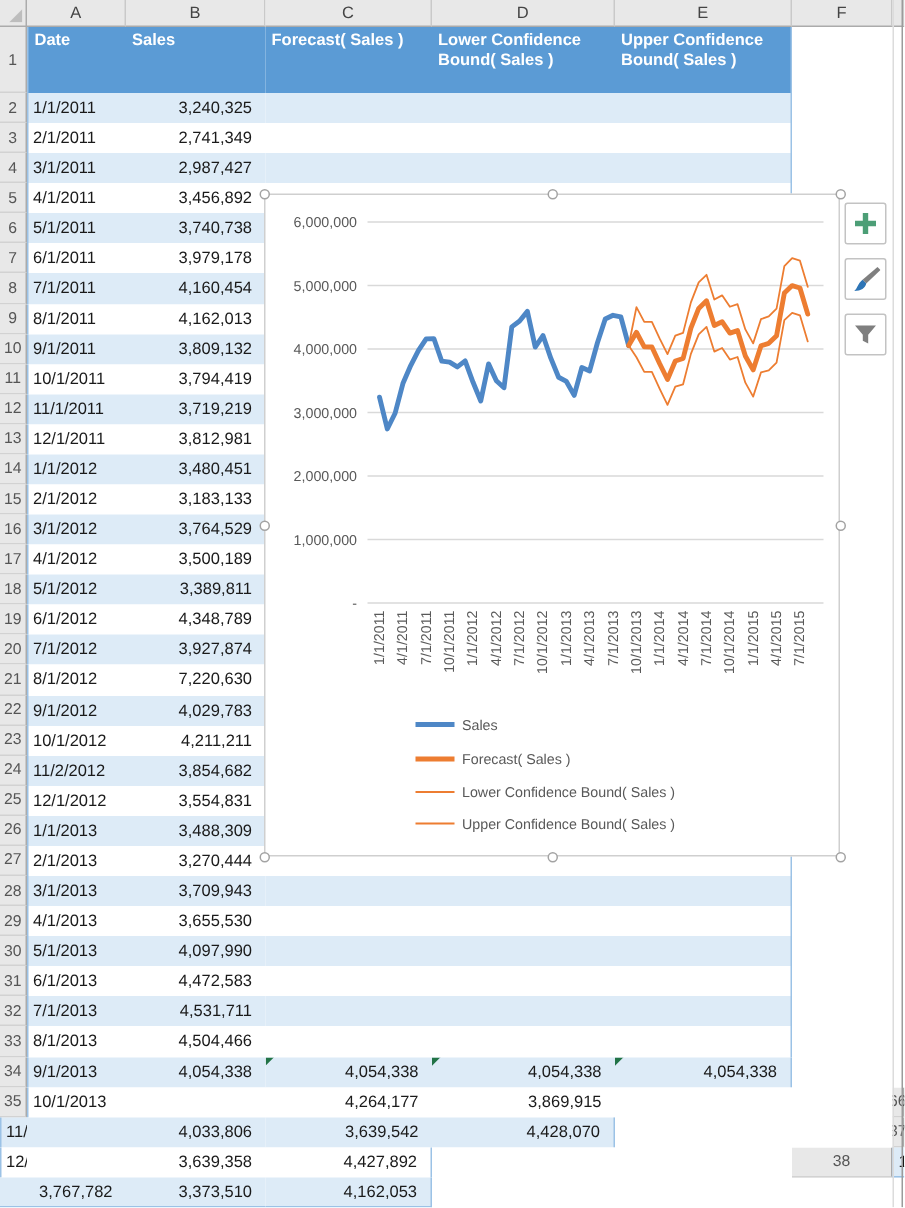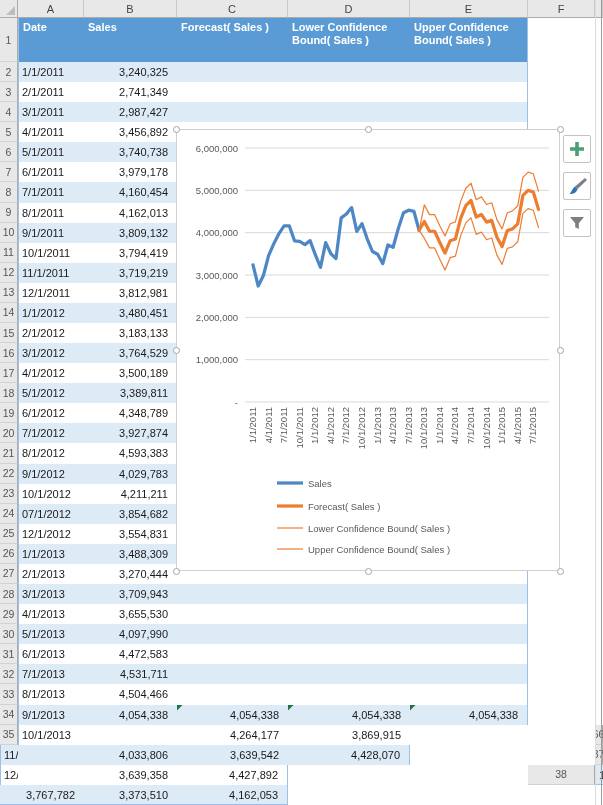--- a/index.html
+++ b/index.html
@@ -208,21 +208,21 @@
       <div class="rn">20</div>
       <div class="cell datec tblL band">7/1/2012</div>
       <div class="cell numc band">3,927,874</div>
       <div class="cell numc band"></div>
       <div class="cell numc band"></div>
       <div class="cell numc band tblR"></div>
       <div class="cell outside"></div>
       <div class="cell outside"></div>
       <div class="rn">21</div>
       <div class="cell datec tblL">8/1/2012</div>
-      <div class="cell numc">4,593,383</div>
+      <div class="cell numc">7,220,630</div>
       <div class="cell numc"></div>
       <div class="cell numc"></div>
       <div class="cell numc tblR"></div>
       <div class="cell outside"></div>
       <div class="cell outside"></div>
       <div class="rn">22</div>
       <div class="cell datec tblL band">9/1/2012</div>
       <div class="cell numc band">4,029,783</div>
       <div class="cell numc band"></div>
       <div class="cell numc band"></div>
@@ -231,21 +231,21 @@
       <div class="cell outside"></div>
       <div class="rn">23</div>
       <div class="cell datec tblL">10/1/2012</div>
       <div class="cell numc">4,211,211</div>
       <div class="cell numc"></div>
       <div class="cell numc"></div>
       <div class="cell numc tblR"></div>
       <div class="cell outside"></div>
       <div class="cell outside"></div>
       <div class="rn">24</div>
-      <div class="cell datec tblL band">07/1/2012</div>
+      <div class="cell datec tblL band">11/2/2012</div>
       <div class="cell numc band">3,854,682</div>
       <div class="cell numc band"></div>
       <div class="cell numc band"></div>
       <div class="cell numc band tblR"></div>
       <div class="cell outside"></div>
       <div class="cell outside"></div>
       <div class="rn">25</div>
       <div class="cell datec tblL">12/1/2012</div>
       <div class="cell numc">3,554,831</div>
       <div class="cell numc"></div>

